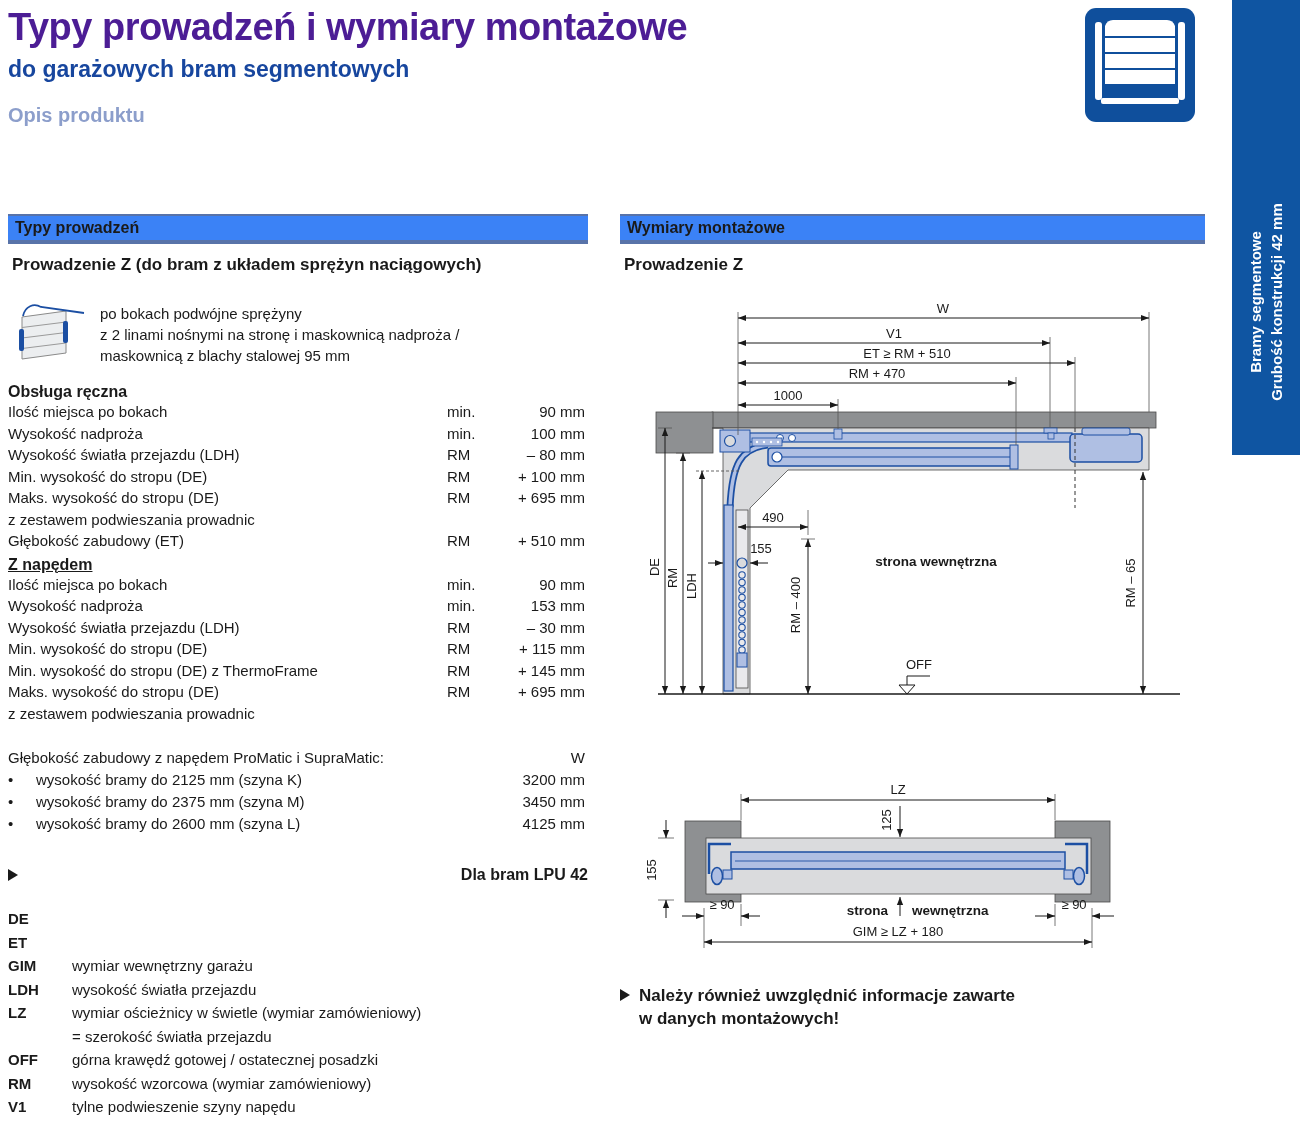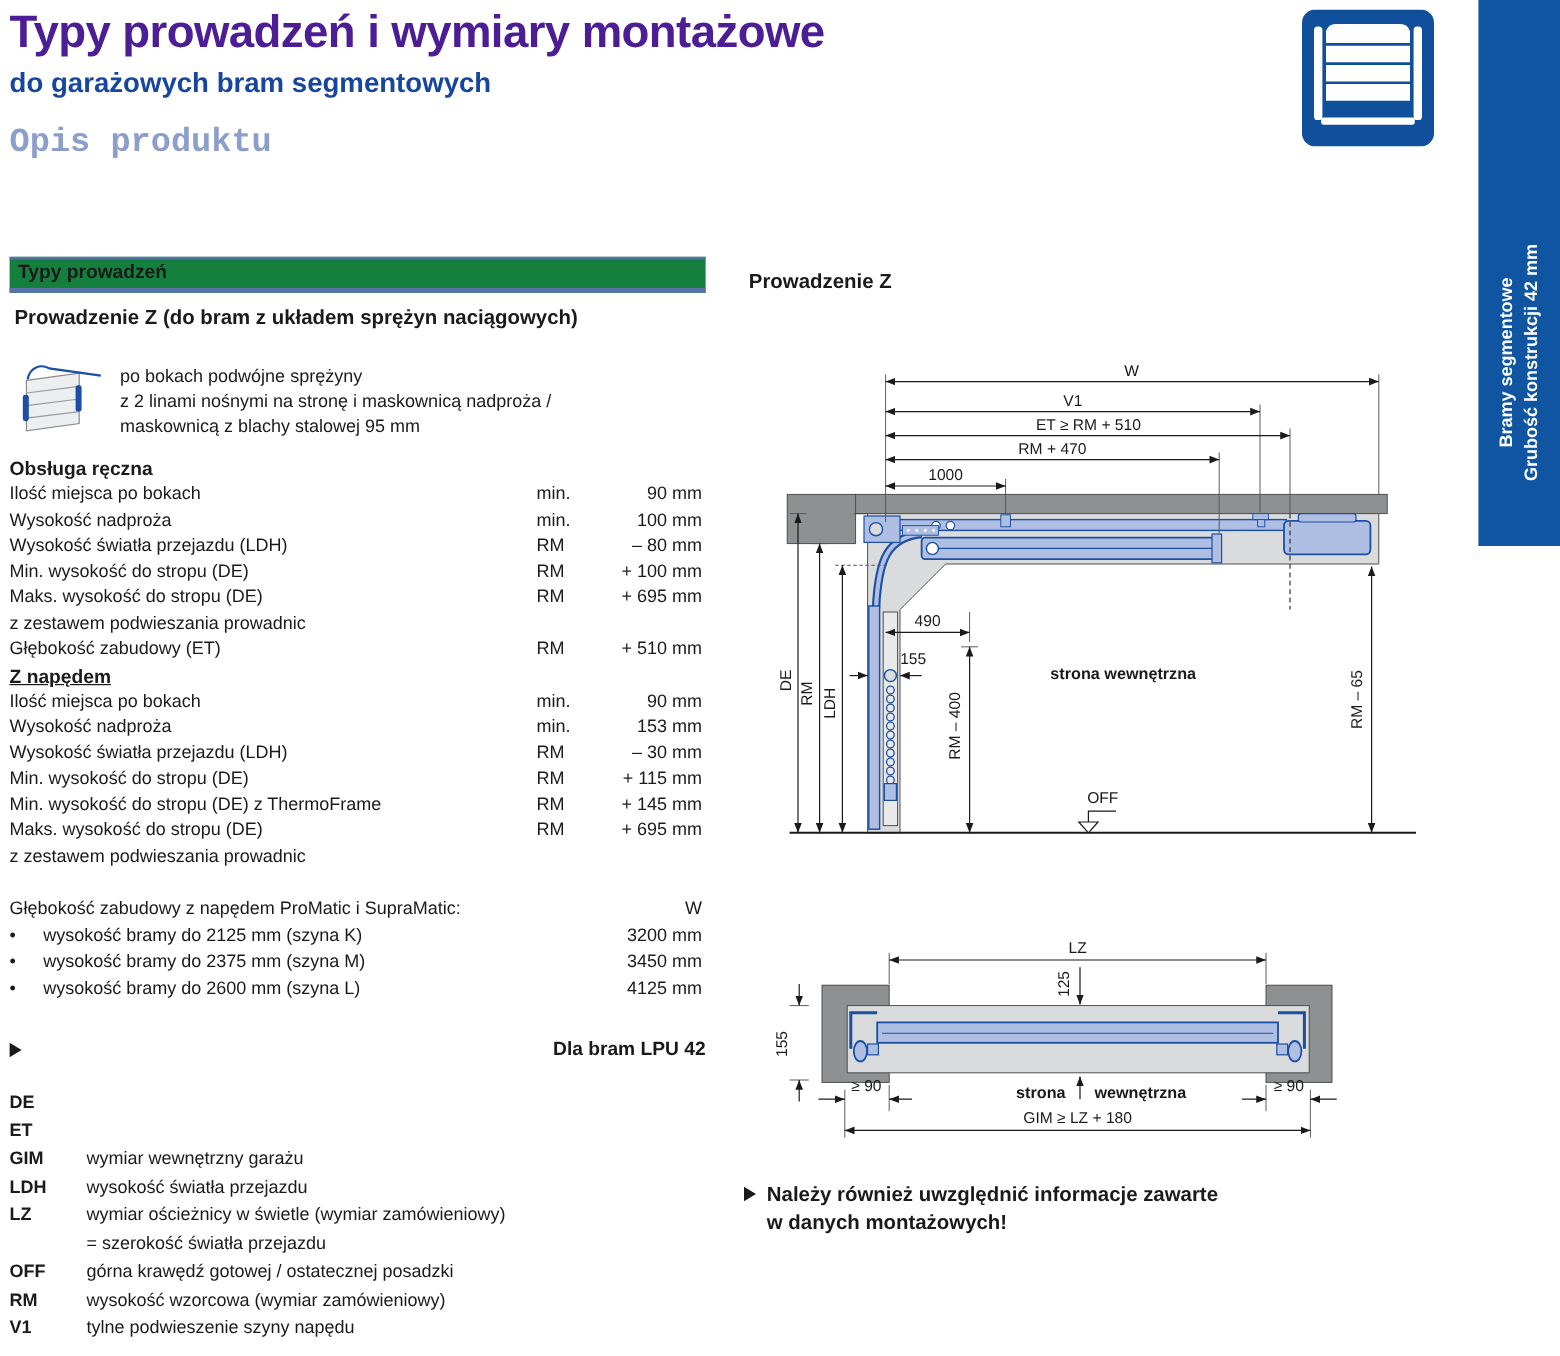--- a/index.html
+++ b/index.html
@@ -3,33 +3,33 @@
 <meta charset="utf-8">
 <style>
   * { margin:0; padding:0; box-sizing:border-box; }
   html,body { width:1300px; height:1130px; background:#fff; overflow:hidden;
     font-family:"Liberation Sans", sans-serif; color:#1a1a1a; position:relative; }
   .abs { position:absolute; }
 
   
   .title   { left:8px; top:6px;  font-size:38px; font-weight:bold; color:#4c1d95; letter-spacing:-0.5px; }
   .subtitle{ left:8px; top:56px; font-size:23px; font-weight:bold; color:#17469e; }
-  .opis    { left:8px; top:104px;font-size:28px; font-weight:bold; color:#8c9ecb;font-family:Liberation Mono, monospace; }
+  .opis    { left:8px; top:104px;font-size:20px; font-weight:bold; color:#8c9ecb; }
 
   
   .door-icon { left:1085px; top:8px; width:110px; height:114px; }
 
   
   .side-tab { left:1232px; top:0; width:68px; height:455px; background:#0f55a2; }
   .side-tab .rot { position:absolute; left:50%; top:302px; width:460px;
      transform:translate(-50%,-50%) rotate(-90deg);
      color:#fff; font-weight:bold; font-size:15px; line-height:21px; text-align:center; }
 
   
-  .secbar { height:30px; background:#15803d; border-top:2px solid #5873a9; border-bottom:4px solid #5873a9;
+  .secbar { height:30px; background:#3b82f6; border-top:2px solid #5873a9; border-bottom:4px solid #5873a9;
      font-size:16px; font-weight:bold; padding:3px 0 0 7px; }
   .col-left  { left:8px;   top:214px; width:580px; }
   .col-right { left:620px; top:214px; width:585px; }
   .lead { font-size:17px; font-weight:bold; margin:11px 0 0 4px; }
 
   
   .picto-row { display:flex; margin:26px 0 0 0; }
   .picto-row svg { flex:0 0 82px; }
   .picto-cap { margin-left:10px; font-size:15px; line-height:21px; padding-top:2px; }
 
@@ -249,20 +249,21 @@
       </div>
     <div class="leg-row">
         <span class="term">V1</span>
         <span>tylne podwieszenie szyny napędu</span>
       </div>
 
   </div>
 </div>
 
 <div class="abs col-right">
+  <div class="secbar">Wymiary montażowe</div>
   <div class="lead">Prowadzenie Z</div>
 </div>
 
 <div class="abs" style="left:620px; top:295px;">
 <svg width="590" height="460" viewBox="0 0 590 460">
   <defs>
     <marker id="arr1" viewBox="0 0 10 10" refX="9" refY="5" markerWidth="9" markerHeight="9" orient="auto-start-reverse">
       <path d="M0,1.5 L9,5 L0,8.5 z" fill="#1a1a1a"></path>
     </marker>
   </defs>

